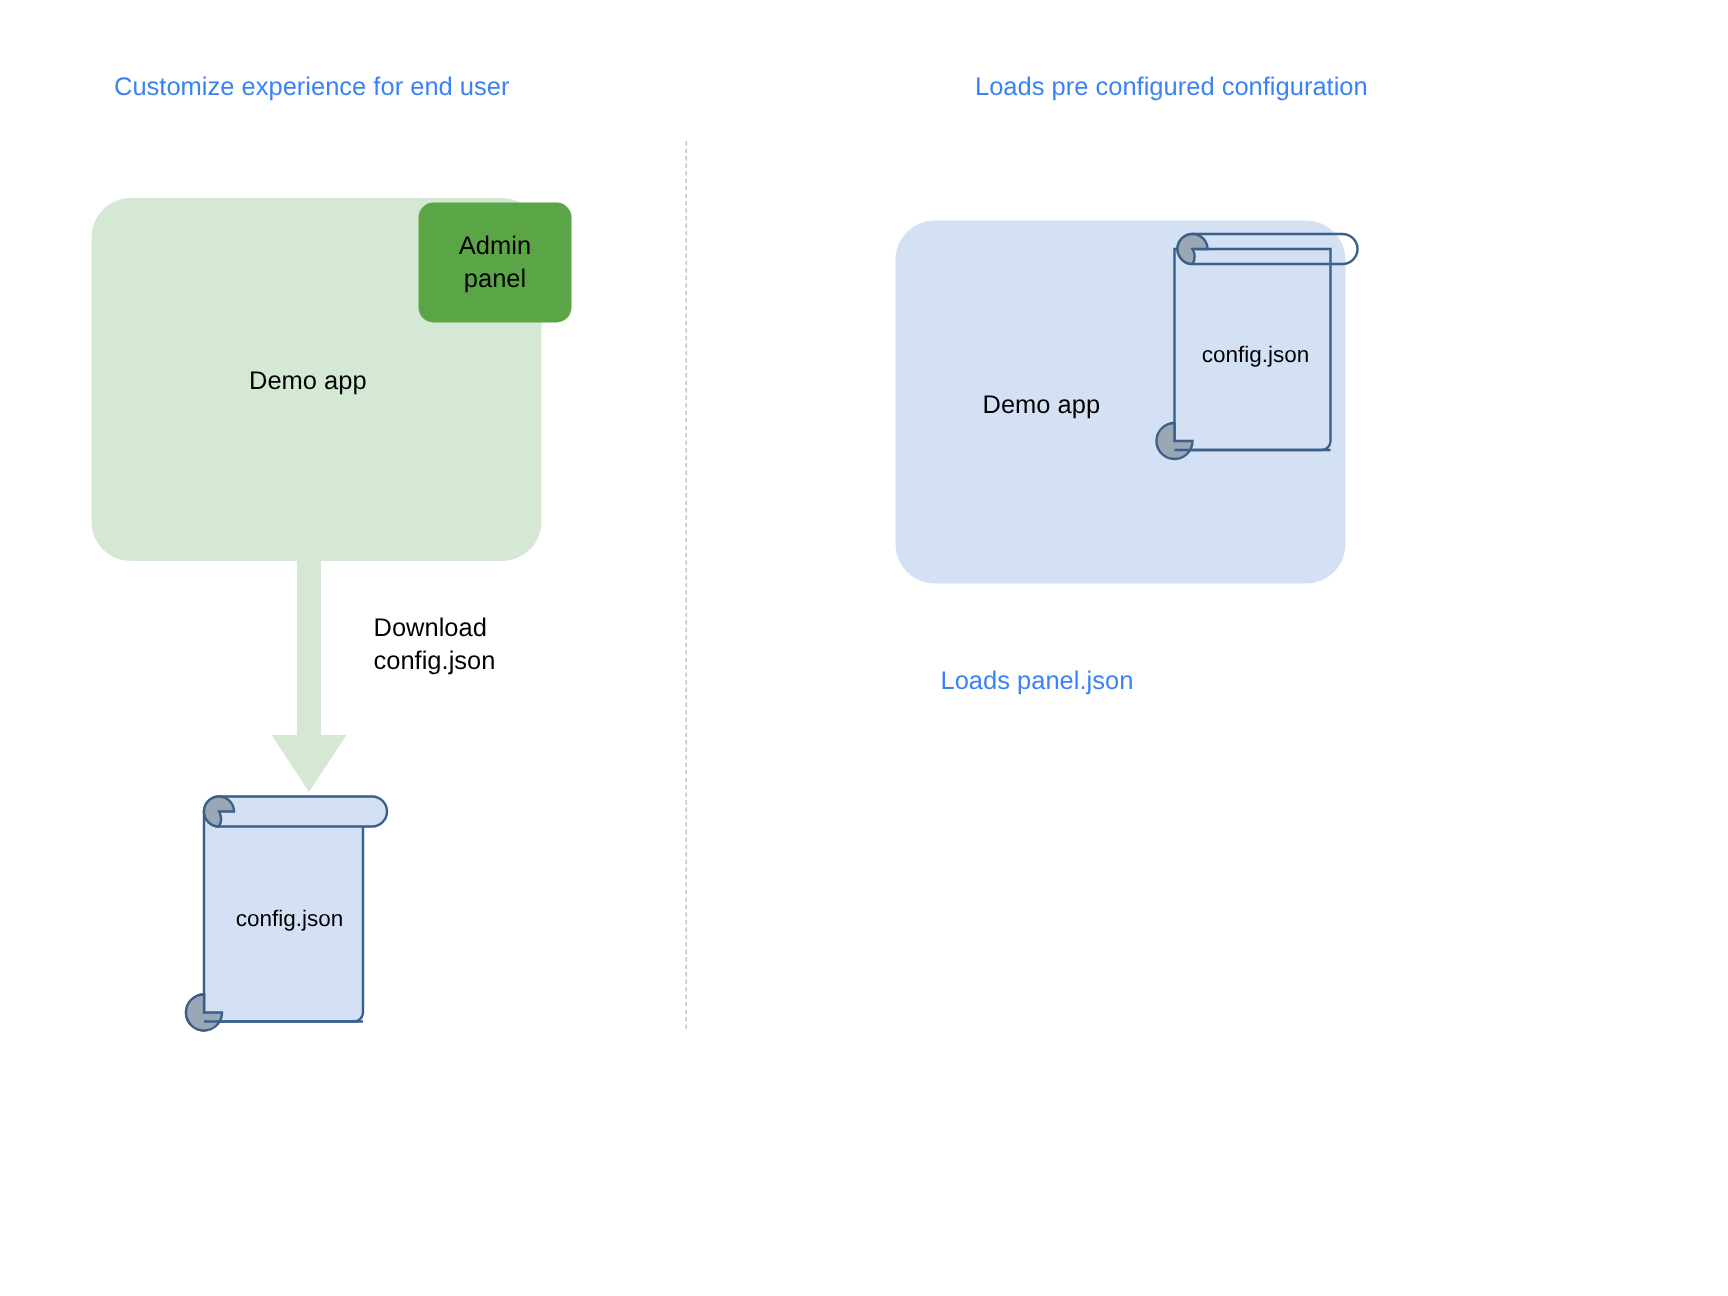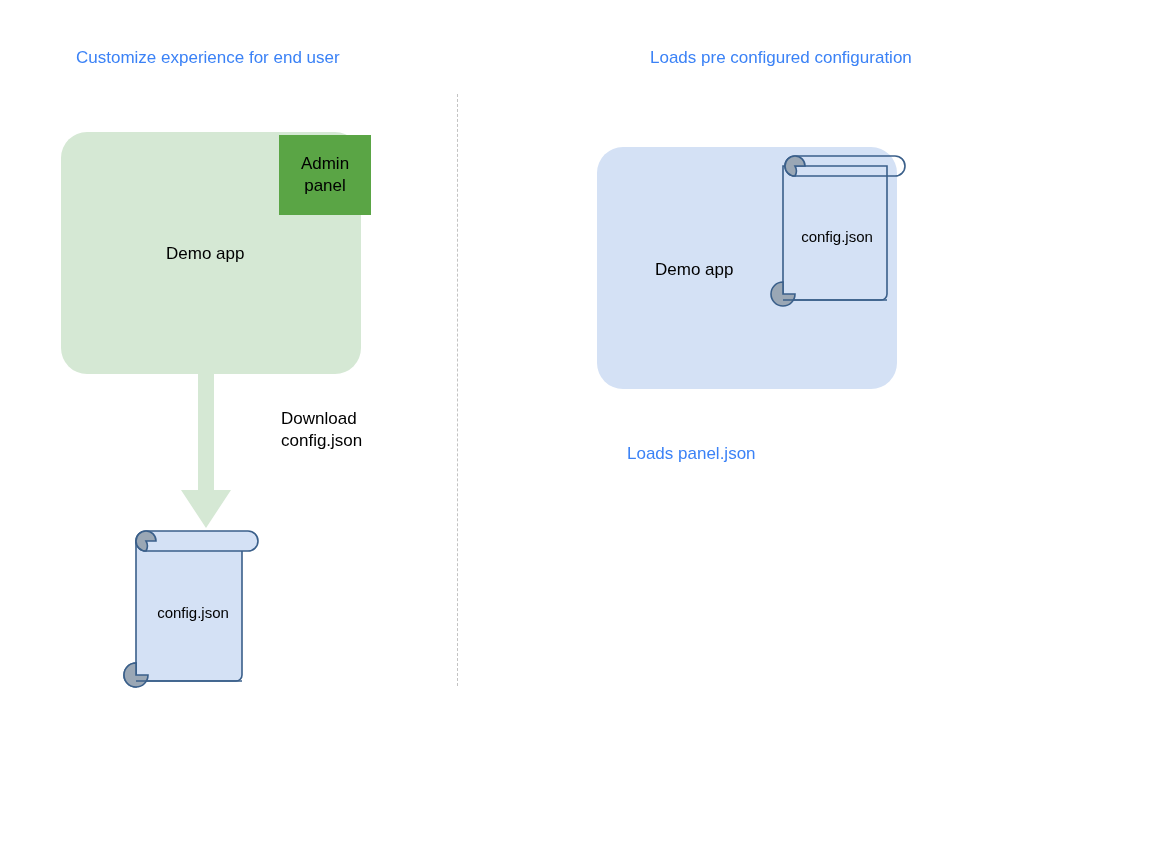--- a/index.html
+++ b/index.html
@@ -64,23 +64,23 @@
     white-space: pre;
     color: #000000;
   }
   #admin-app-label { left: 166px; top: 243px; }
   #demo-app-label  { left: 655px; top: 259px; }
 
   
   #admin-panel-chip {
     position: absolute;
     left: 279px; top: 135px;
-    width: 92px; height: 80px;
+    width: 102px; height: 80px;
     background: #5aa545;
-    border-radius: 0;
+    border-radius: 10px;
     display: flex;
     align-items: center;
     justify-content: center;
   }
   #admin-panel-chip .chip-text {
     font-size: 17px;
     line-height: 22px;
     text-align: center;
     color: #000000;
     white-space: pre-line;
@@ -93,21 +93,20 @@
     width: 50px; height: 158px;
   }
   #download-arrow svg { display: block; }
 
   #arrow-label {
     position: absolute;
     left: 249px; top: 408px;
     font-size: 17px;
     line-height: 22px;
     white-space: pre-line;
-    margin-left: 32px;
   }
 
   
   .scroll {
     position: absolute;
   }
   .scroll svg { display: block; overflow: visible; }
   .scroll-text {
     position: absolute;
     font-size: 15px;

